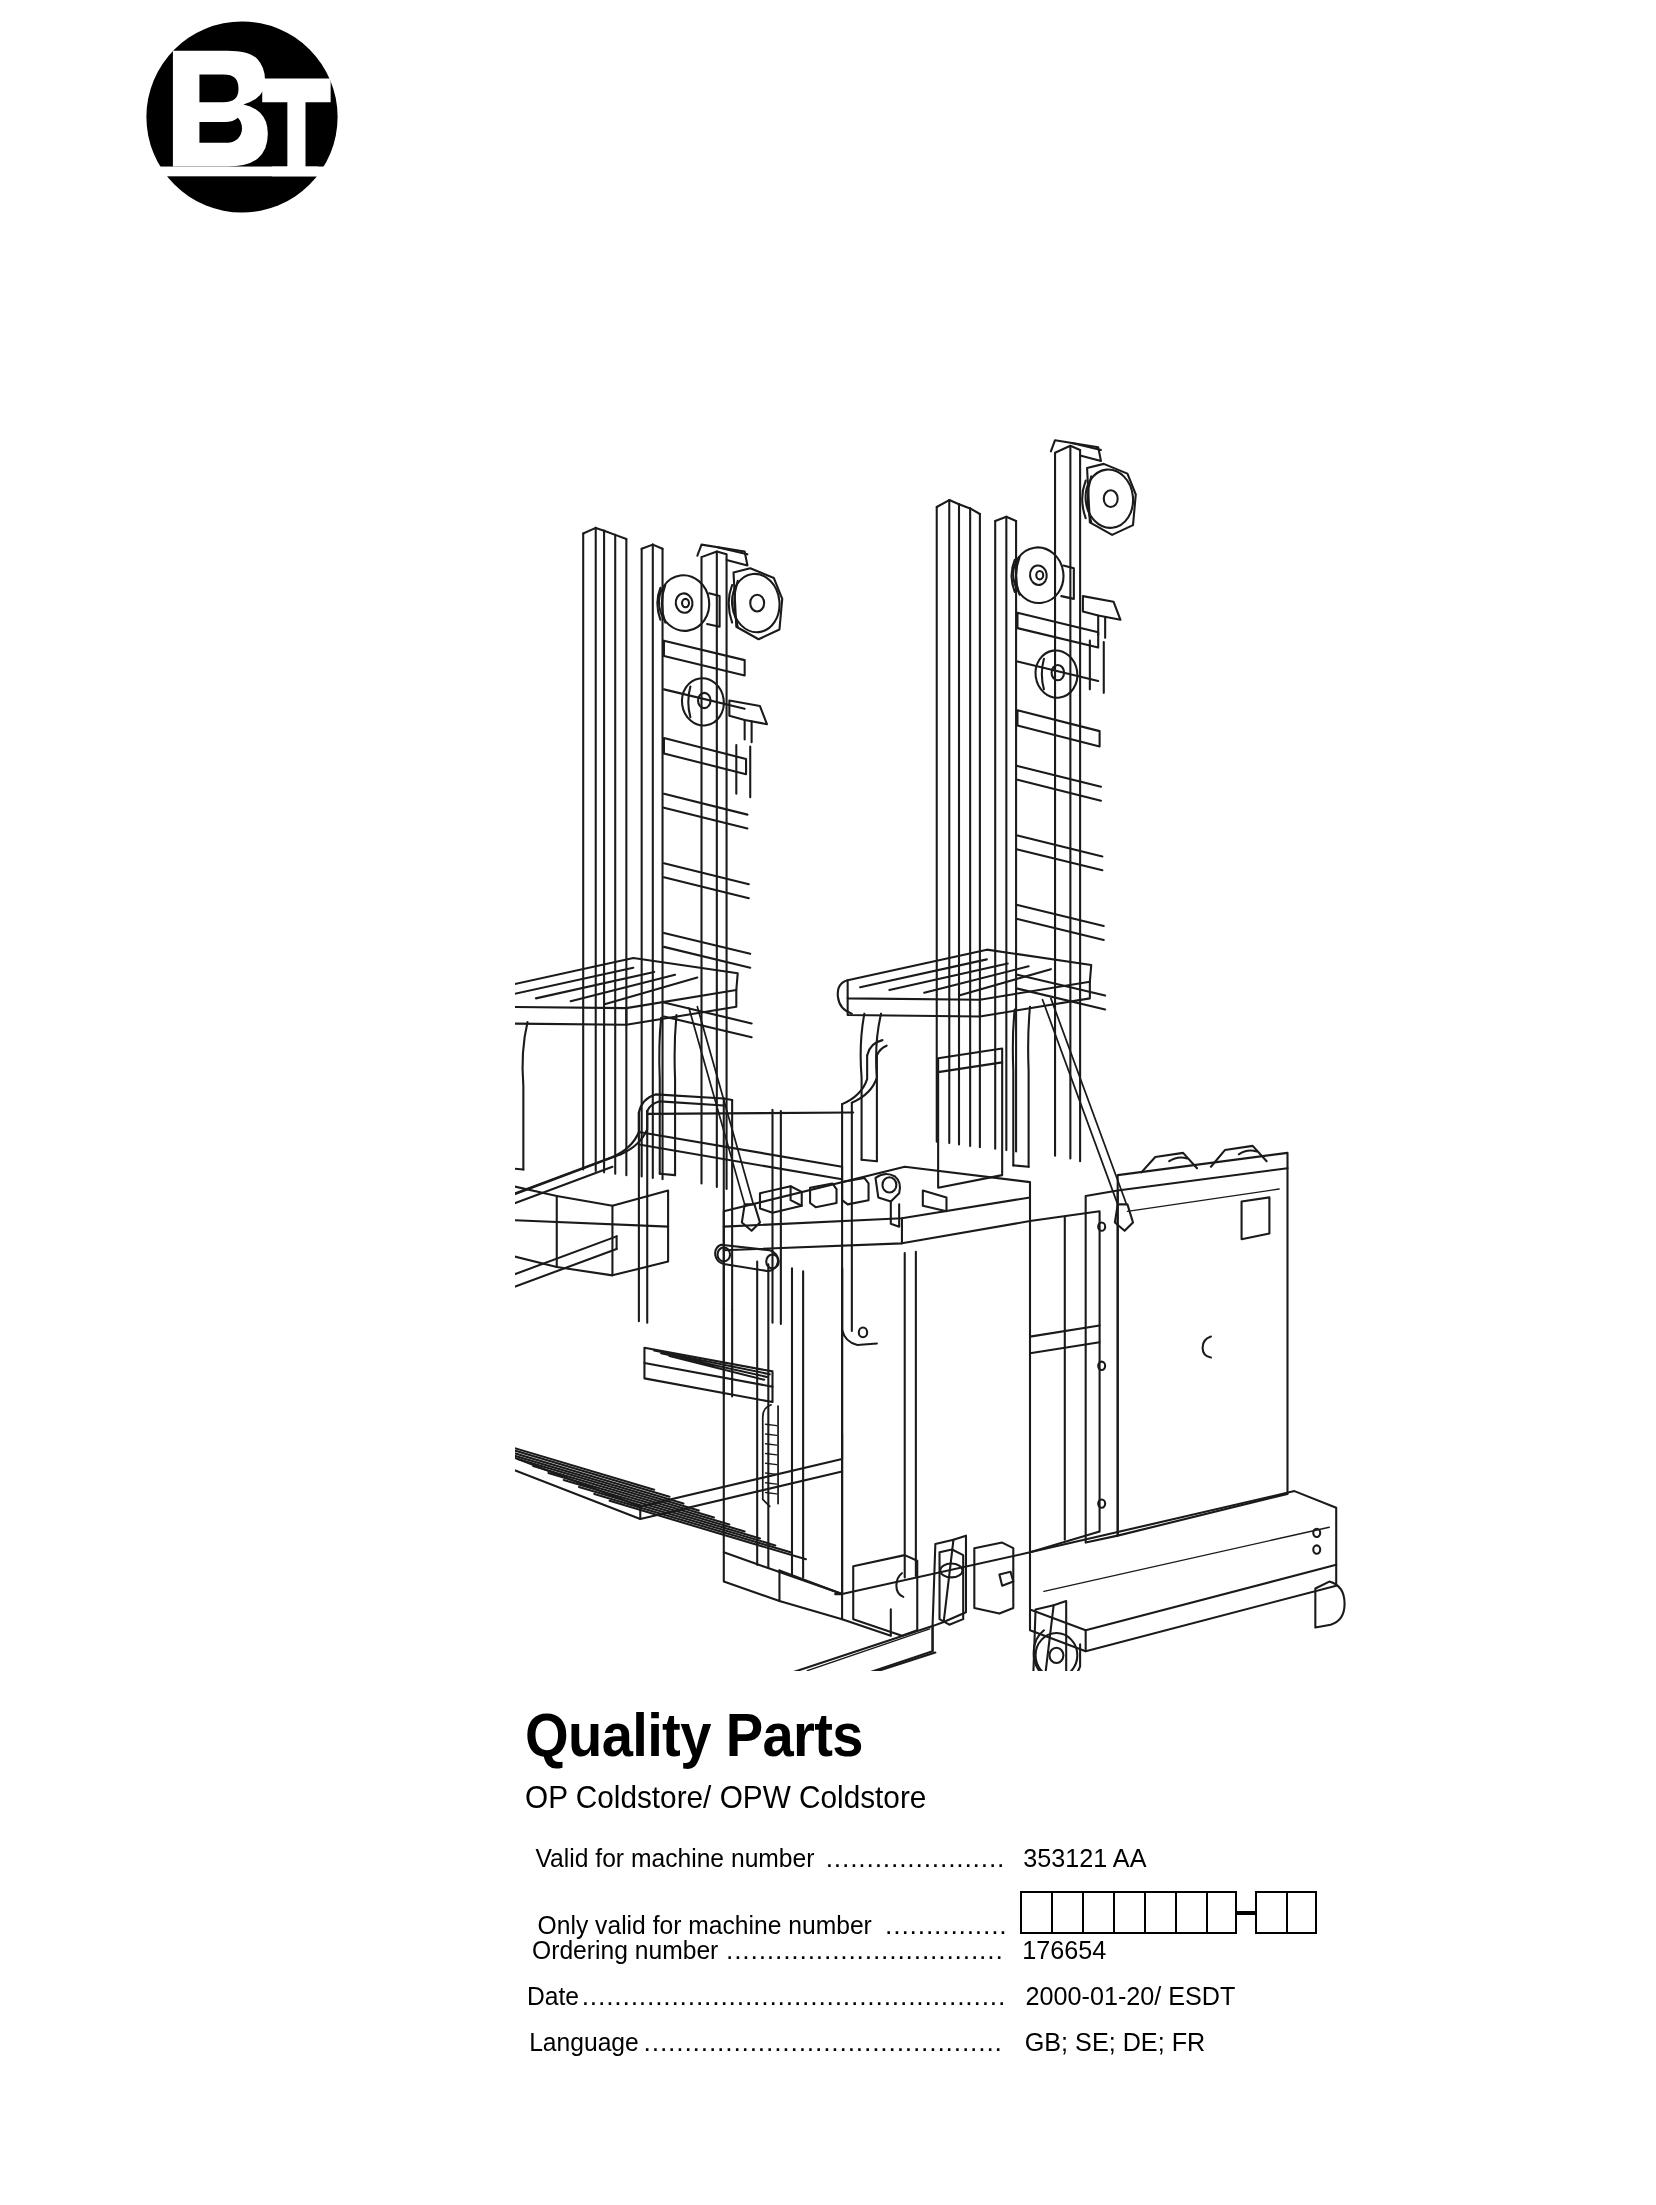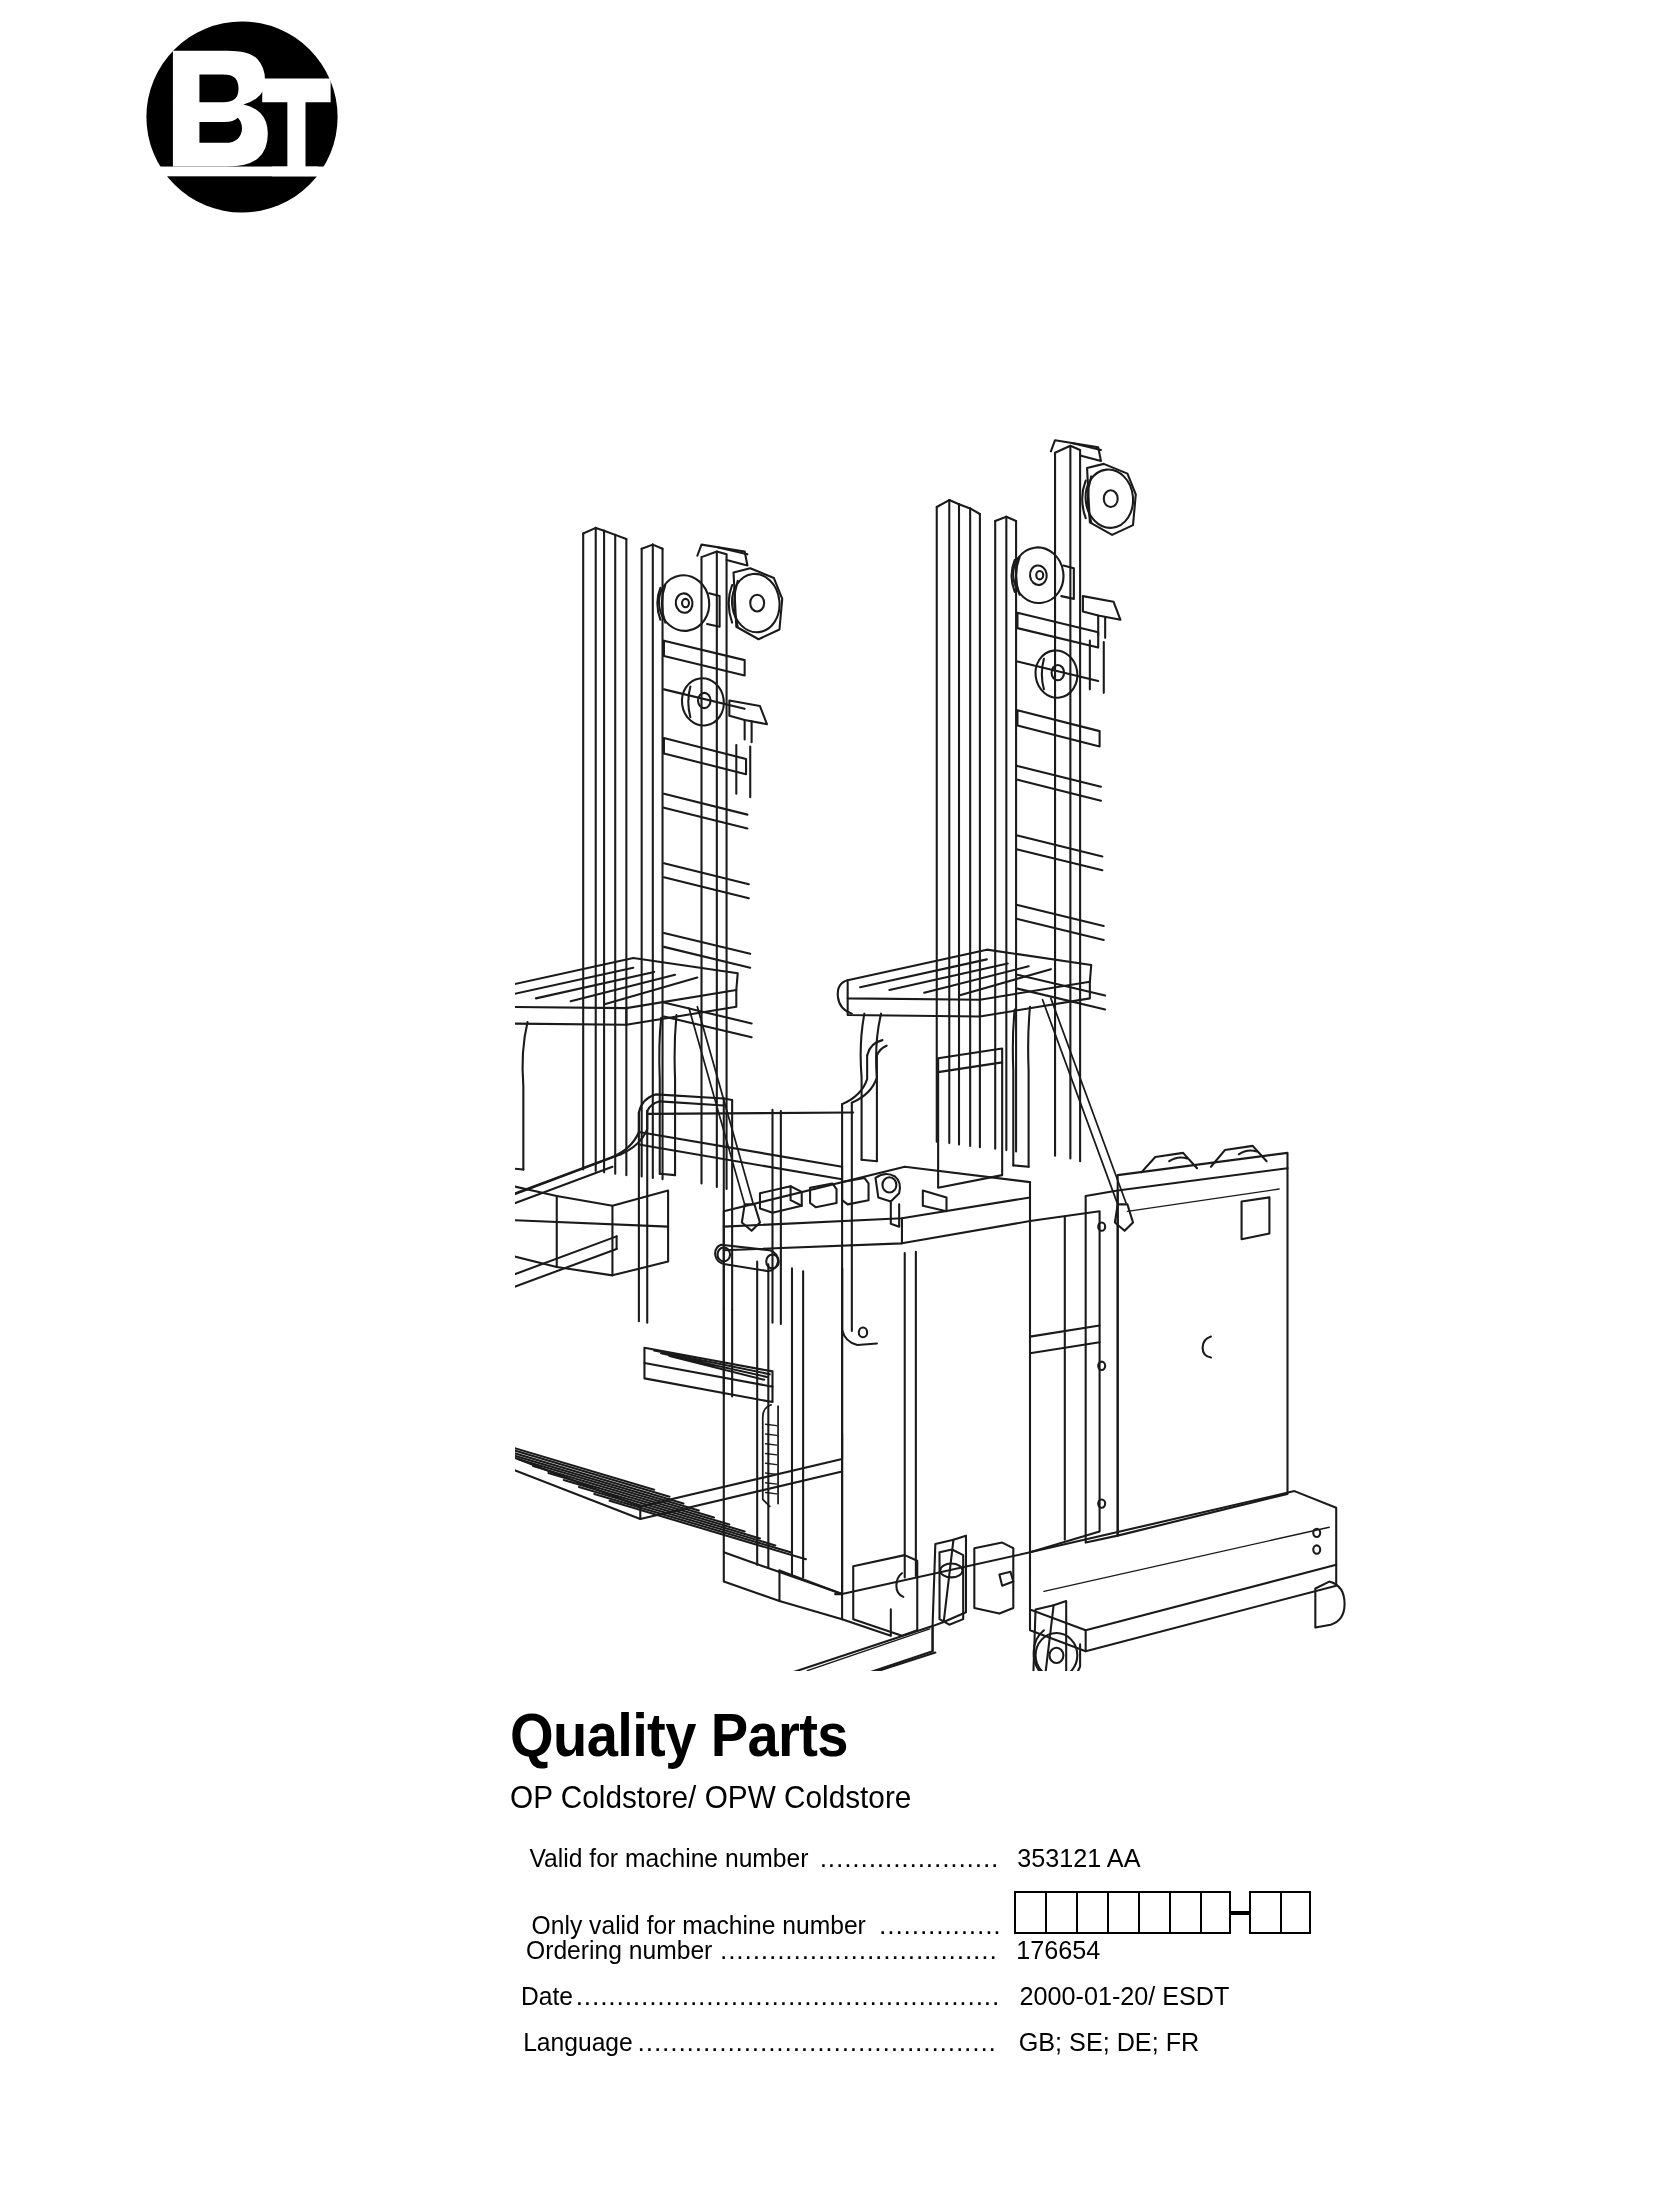--- a/index.html
+++ b/index.html
@@ -32,21 +32,21 @@
     left: 515px;
     top: 348px;
     width: 1030px;
     height: 1323px;
   }
   #illustration svg { display: block; width: 100%; height: 100%; }
 
   
   #titleblock {
     position: absolute;
-    left: 510px;
+    left: 525px;
     top: 1705px;
     width: 905px;
   }
   #doc-title {
     font-size: 61px;
     font-weight: bold;
     line-height: 1.0;
     letter-spacing: -0.7px;
     margin: 0 0 4.2px 0;
     transform: scaleX(0.92);
@@ -59,21 +59,20 @@
     line-height: 1.0;
     margin: 15.3px 0 0 0;
     transform: scaleX(0.93);
     transform-origin: left center;
     white-space: nowrap;
   }
 
   .spec-table {
     margin-top: 32px;
     width: 905px;
-    margin-left: 9px;
   }
   .spec-row {
     display: flex;
     align-items: baseline;
     height: 46px;
   }
   .spec-label-wrap {
     width: 480px;
     display: flex;
     align-items: baseline;

